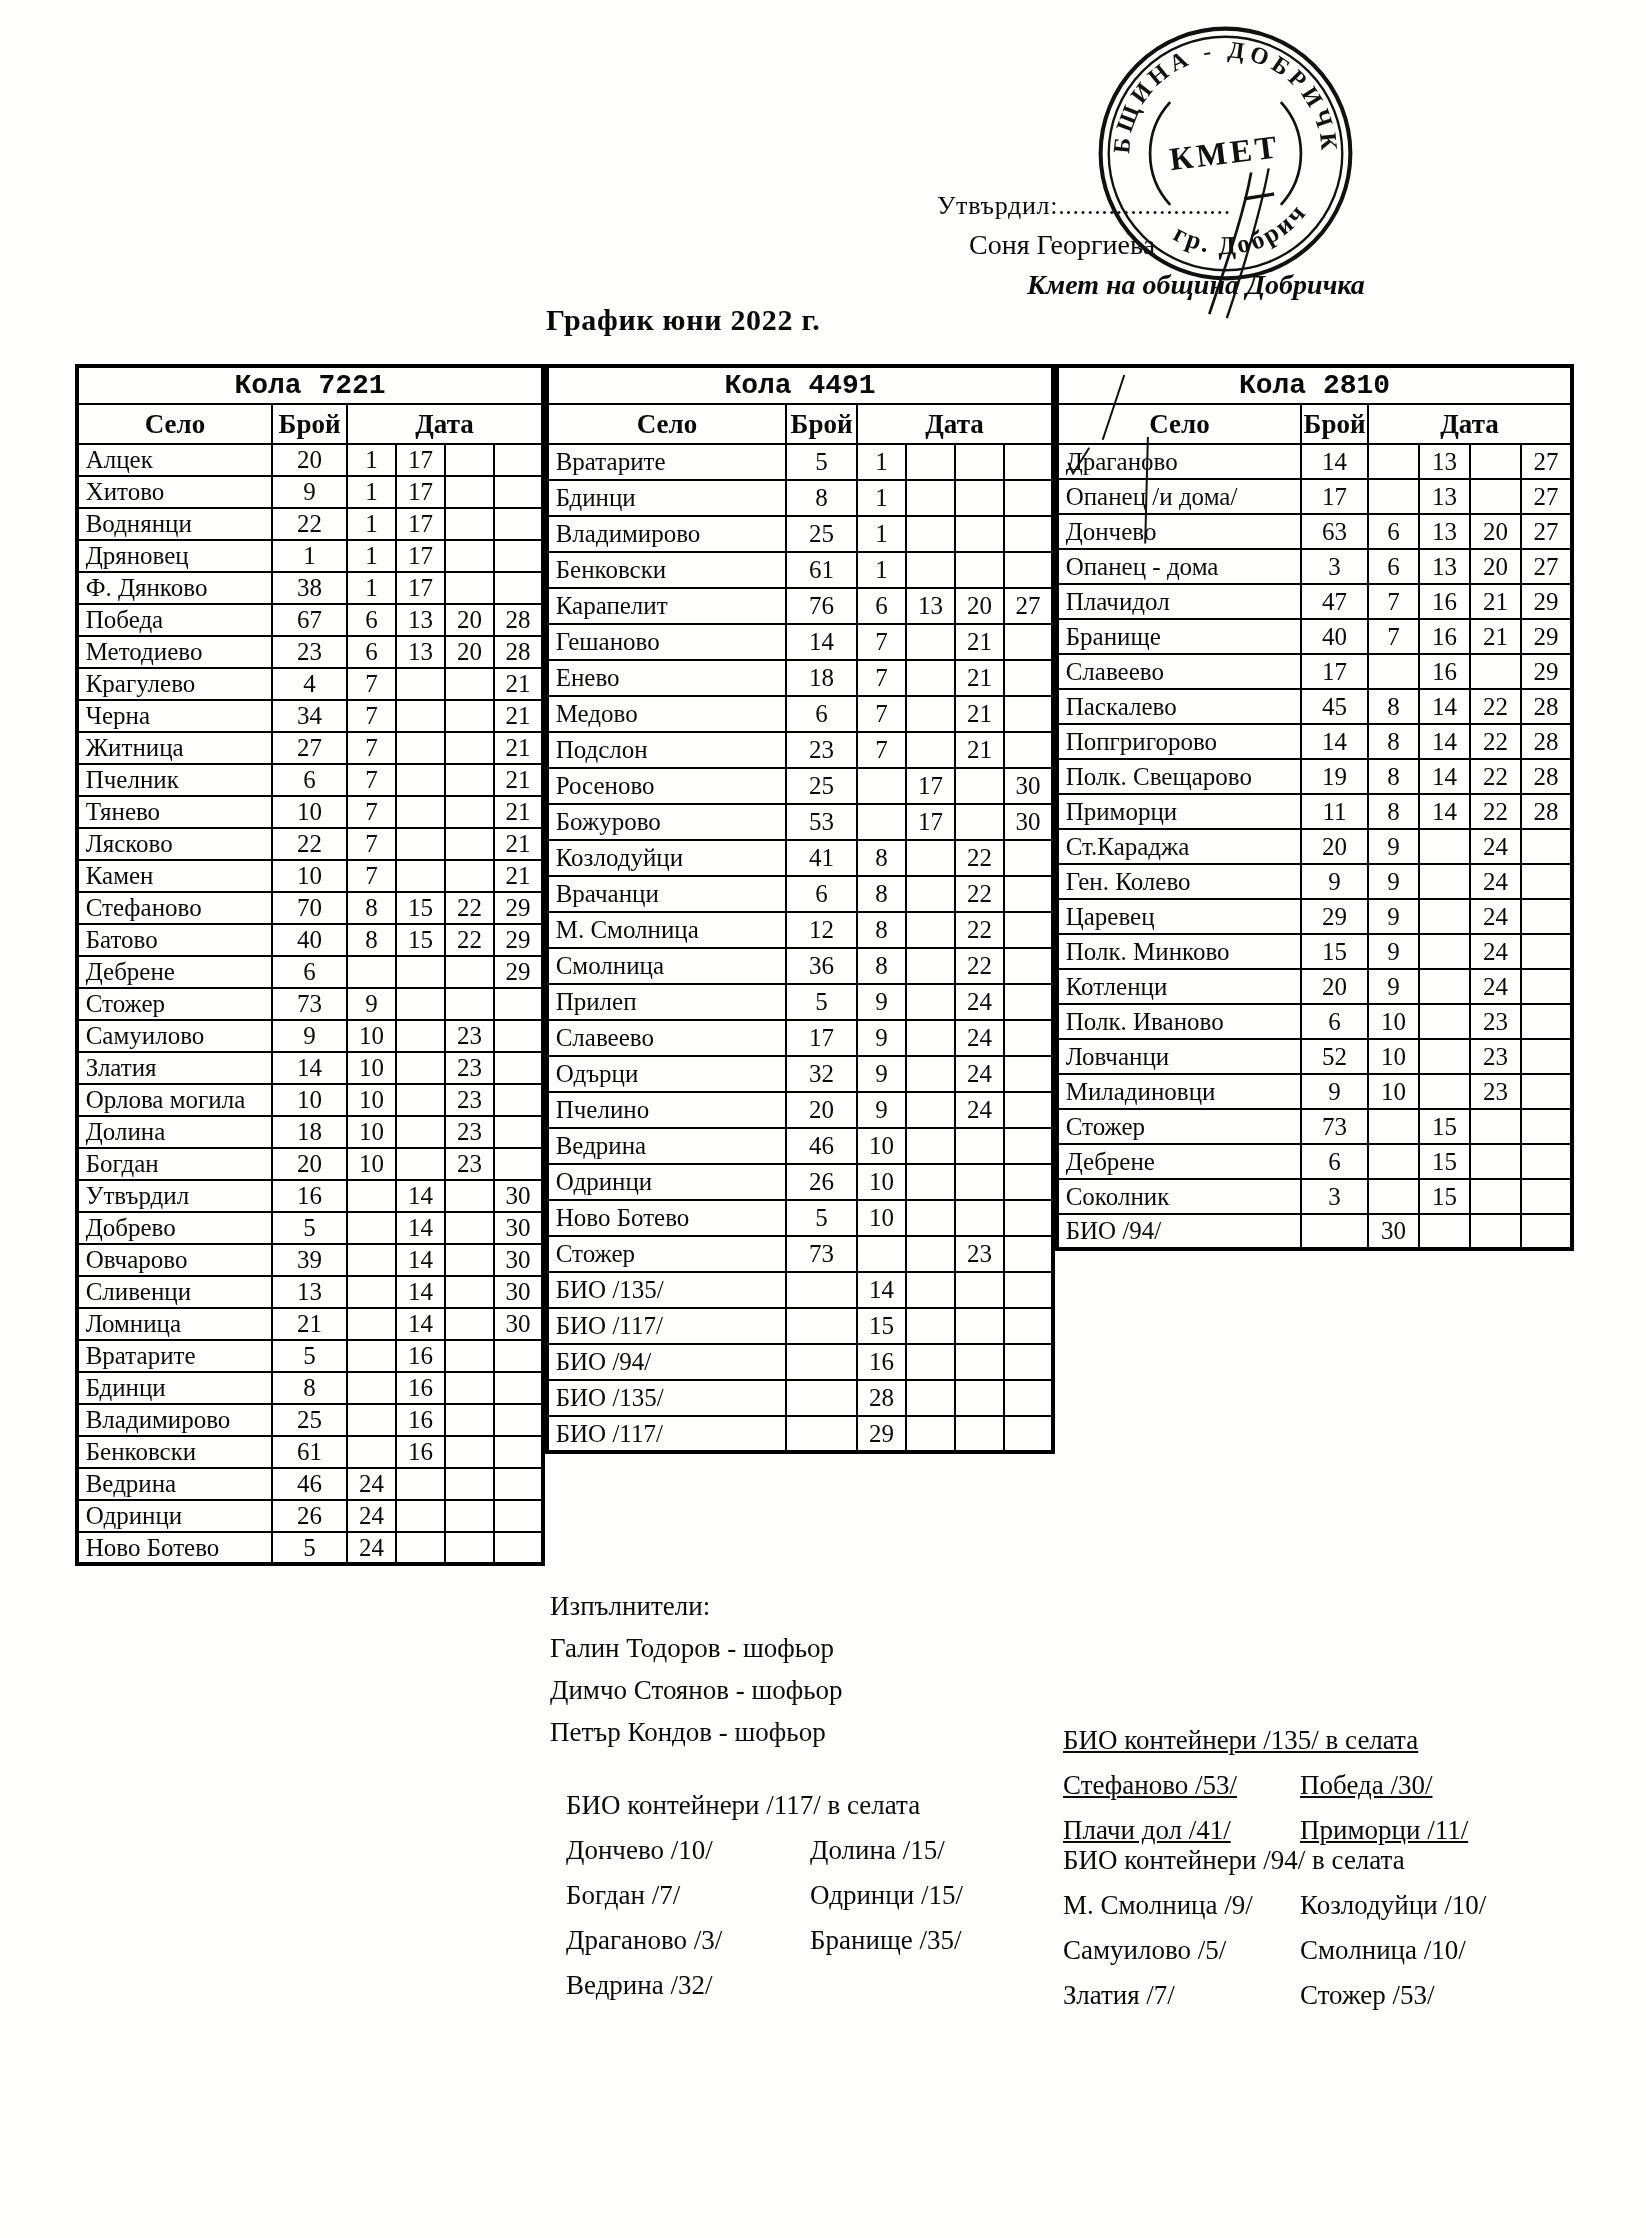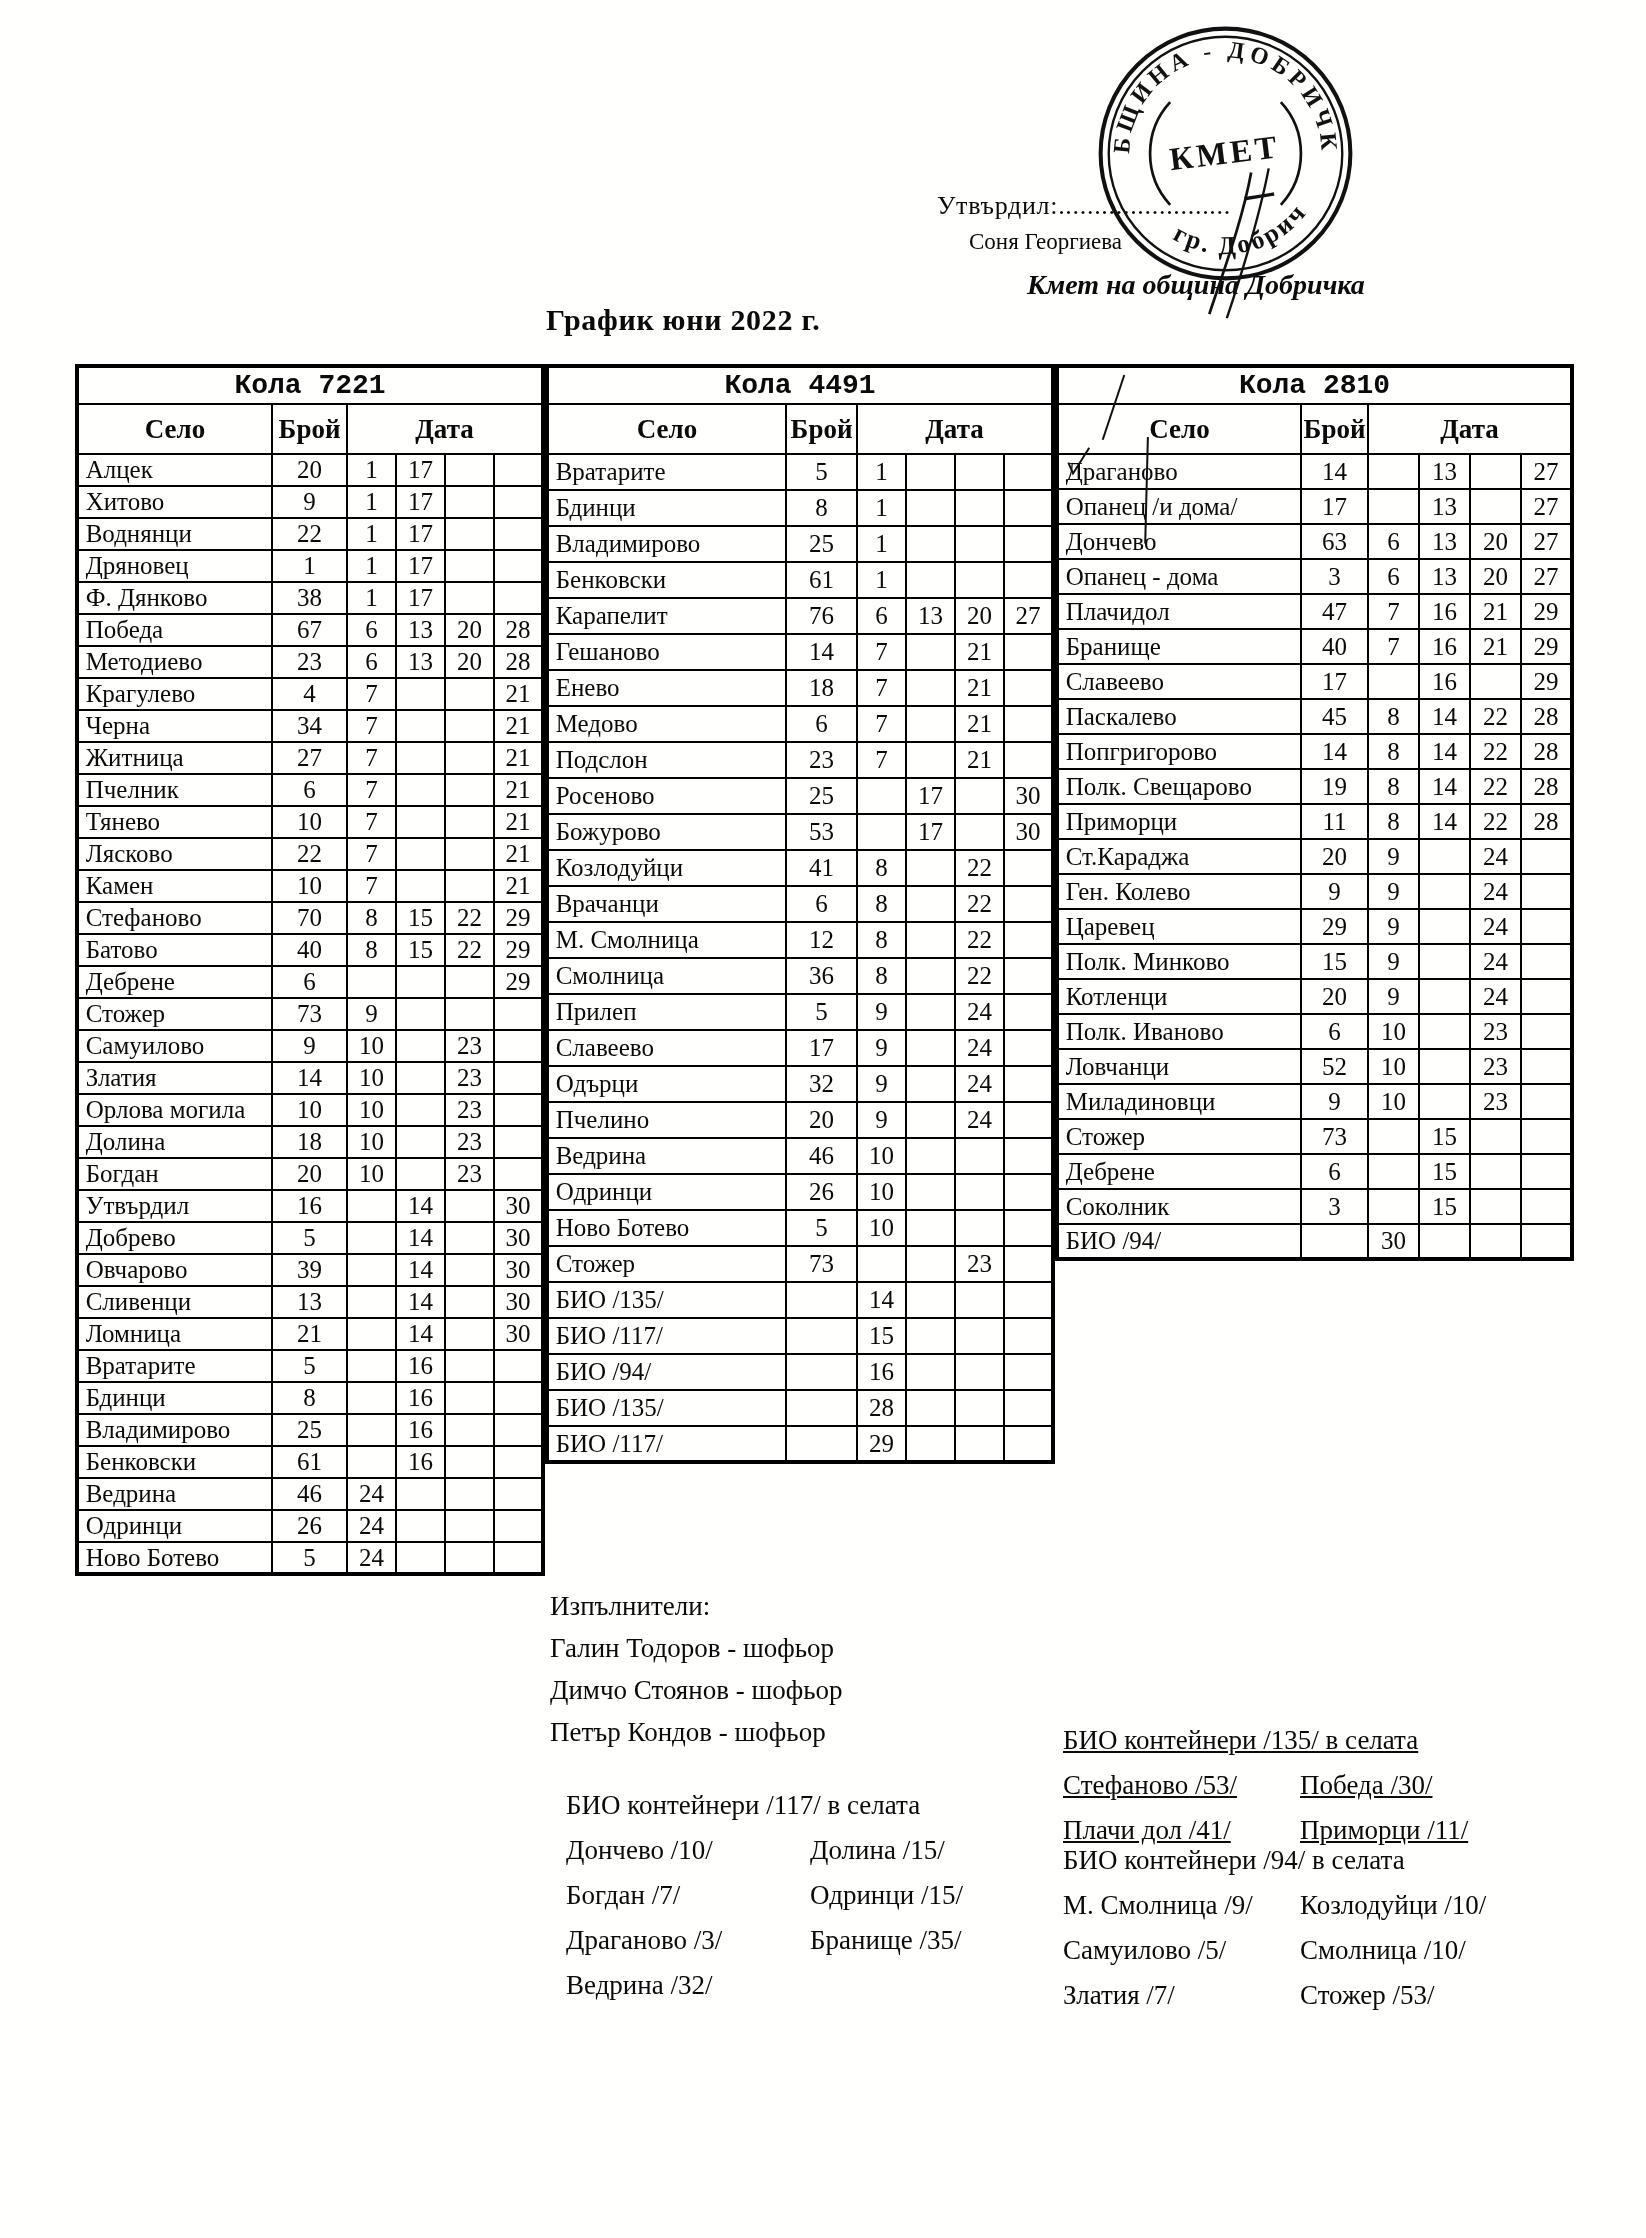--- a/index.html
+++ b/index.html
@@ -1,32 +1,32 @@
 <!DOCTYPE html>
 <html style="font-size:10.8px"><head>
 <meta charset="utf-8">
 <style>
   html,body{margin:0;padding:0;background:#777;}
   .page{position:relative;width:1646px;height:2239px;background:#fffffe;
         font-family:"Liberation Serif","DejaVu Serif",serif;color:#0a0a0a;overflow:hidden;}
   
   .approval-line{position:absolute;left:937px;top:191px;font-size:26px;letter-spacing:0.7px;}
-  .approval-name{position:absolute;left:969px;top:229px;font-size:23px;}
+  .approval-name{position:absolute;left:969px;top:229px;font-size:28px;}
   .approval-title{position:absolute;left:1027px;top:269px;font-size:28px;font-style:italic;font-weight:bold;}
   
   .doc-title{position:absolute;left:546px;top:303px;font-size:30px;font-weight:bold;letter-spacing:0.7px;}
   
   .stamp{position:absolute;left:1077px;top:5.4px;overflow:visible;}
   .stamp *{vector-effect:none;}
   
   .tables{position:absolute;left:75px;top:364px;display:flex;align-items:flex-start;}
   table{border-collapse:collapse;border:4px solid #000;table-layout:fixed;}
   th,td{border:2px solid #000;box-sizing:border-box;white-space:nowrap;overflow:hidden;padding:0;}
   tr.t-title th{height:38px;font-size:28px;font-weight:bold;text-align:center;font-family:Liberation Mono, monospace;}
-  tr.t-cols th{height:50px;font-size:27px;font-weight:bold;text-align:center;}
+  tr.t-cols th{height:40px;font-size:27px;font-weight:bold;text-align:center;}
   td.c-selo{text-align:left;padding-left:6.7px;font-size:25px;}
   td.c-broy,td.c-date{text-align:center;font-size:25px;}
   .t1 tbody td{height:32px;}
   .t2 tbody td{height:36px;}
   .t3 tbody td{height:35px;}
   
   .executors{position:absolute;left:550px;top:1585px;font-size:27px;line-height:42px;}
   .bio{position:absolute;font-size:27px;line-height:45px;}
   .bio-135{left:1063px;top:1718px;text-decoration:underline;}
   .bio-117{left:566px;top:1783px;}

